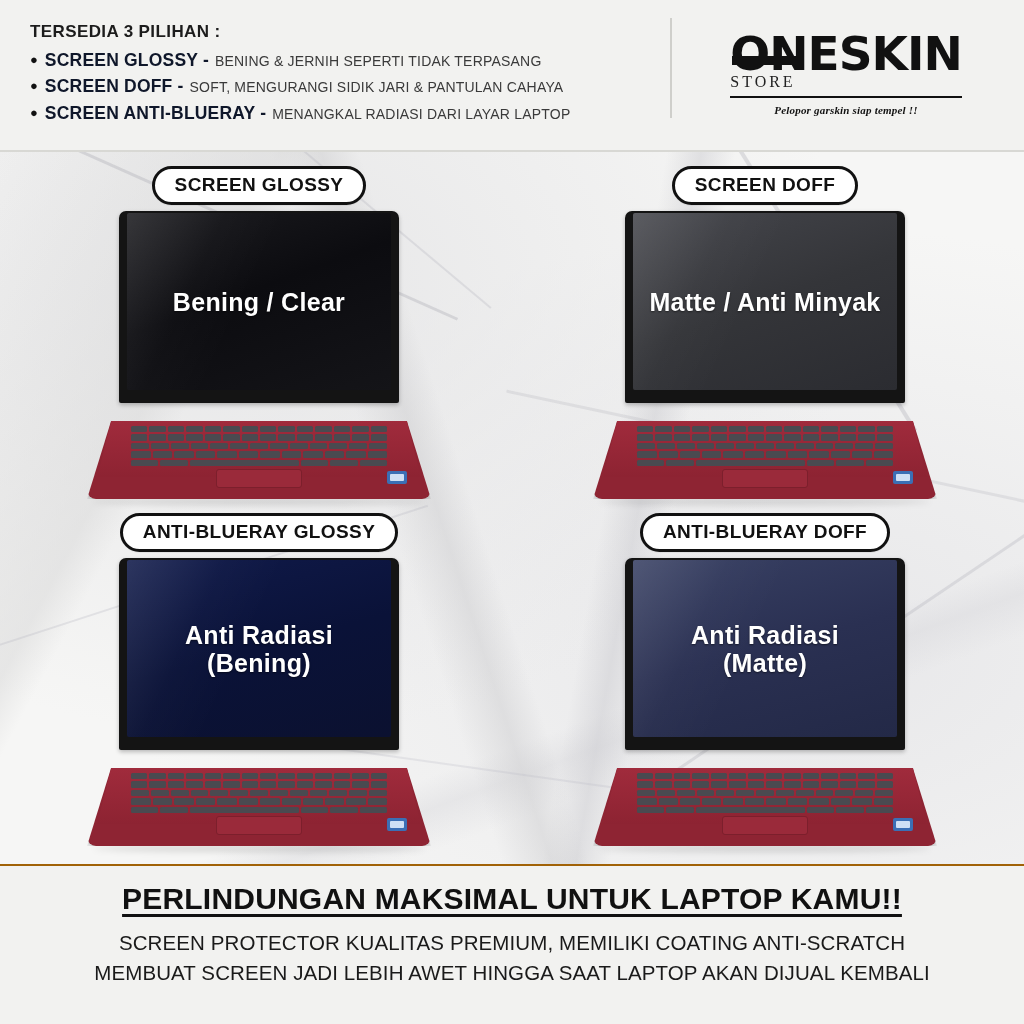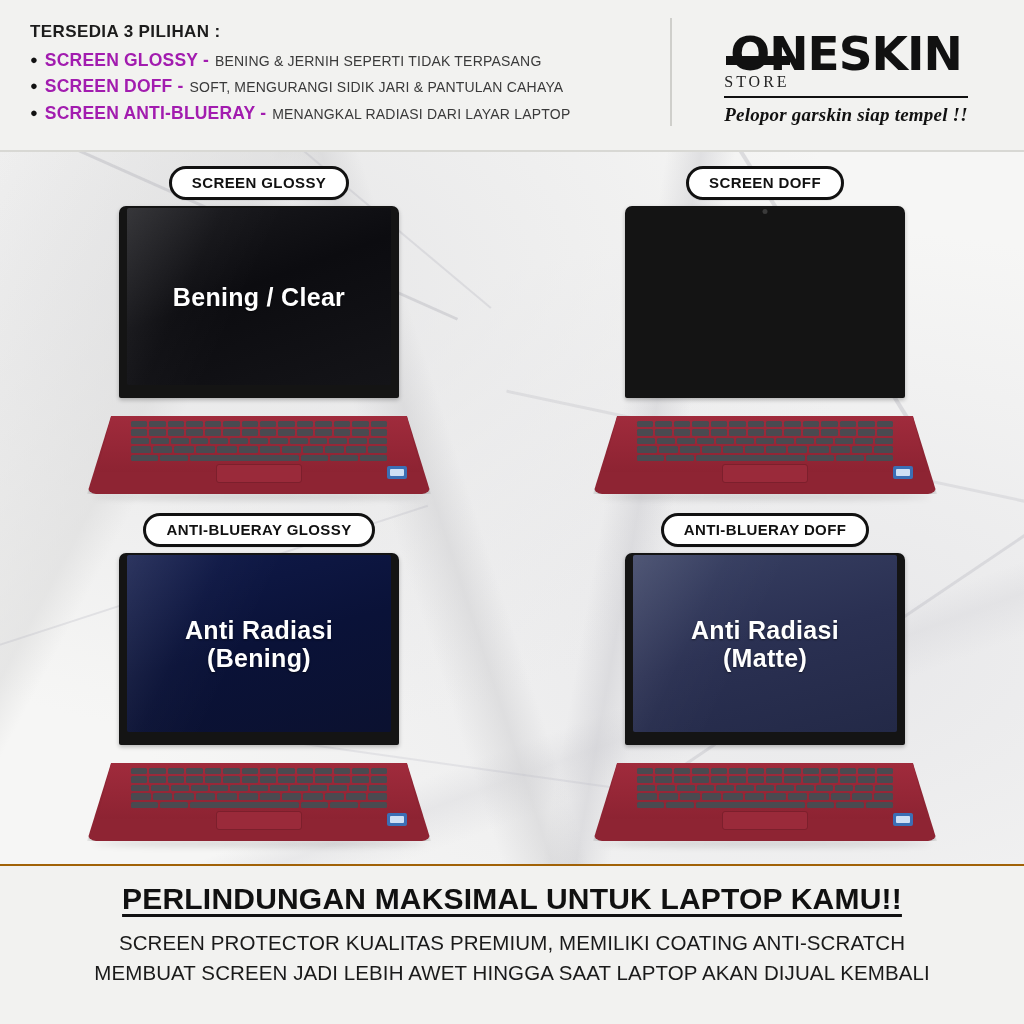--- a/index.html
+++ b/index.html
@@ -51,21 +51,21 @@
     font-size: 13px;
     line-height: 1;
     color: #111;
     margin-right: 7px;
     position: relative;
     top: -2px;
   }
   .opt-name {
     font-size: 17.5px;
     font-weight: 700;
-    color: #a21caf;
+    color: #0f172a;
     letter-spacing: 0.2px;
     white-space: nowrap;
   }
   .opt-desc {
     font-size: 14px;
     font-weight: 400;
     color: #3a3a3a;
     letter-spacing: 0.2px;
     margin-left: 6px;
     white-space: nowrap;
@@ -112,21 +112,21 @@
   .brand-rule {
     width: 100%;
     height: 2px;
     background: #111;
     margin: 5px 0 6px 0;
   }
   .brand-tag {
     font-family: "Liberation Serif", serif;
     font-style: italic;
     font-weight: 700;
-    font-size: 19px;
+    font-size: 11px;
     color: #111;
     letter-spacing: 0.2px;
   }
 
   
   .main {
     position: relative;
     flex: 1 1 auto;
     background:
       linear-gradient(118deg, rgba(255,255,255,0) 0%, rgba(218,218,218,0.55) 20%, rgba(255,255,255,0) 23%),
@@ -165,21 +165,21 @@
     position: relative;
     display: flex;
     flex-direction: column;
     align-items: center;
   }
   .pill {
     background: #ffffff;
     border: 3px solid #111;
     border-radius: 22px;
     padding: 5px 20px 6px 20px;
-    font-size: 15px;
+    font-size: 19px;
     font-weight: 700;
     letter-spacing: 0.4px;
     color: #111;
     white-space: nowrap;
     box-shadow: 0 1px 0 rgba(0,0,0,0.05);
   }
 
   
   .laptop {
     position: relative;
@@ -485,20 +485,24 @@
             <div class="sticker"></div>
           </div>
         </div>
       </div>
 
       <div class="cell">
         <div class="pill">SCREEN DOFF</div>
         <div class="laptop">
           <div class="lid">
             <div class="cam"></div>
+            <div class="screen finish-doff">
+              <div class="glare"></div>
+              <div class="screen-label">Matte / Anti Minyak</div>
+            </div>
           </div>
           <div class="foot"></div>
           <div class="base">
             <div class="base-top"></div>
             <div class="kb">
               <div class="kb-row r1">
                 <i class="key"></i>
                   <i class="key"></i>
                   <i class="key"></i>
                   <i class="key"></i>

